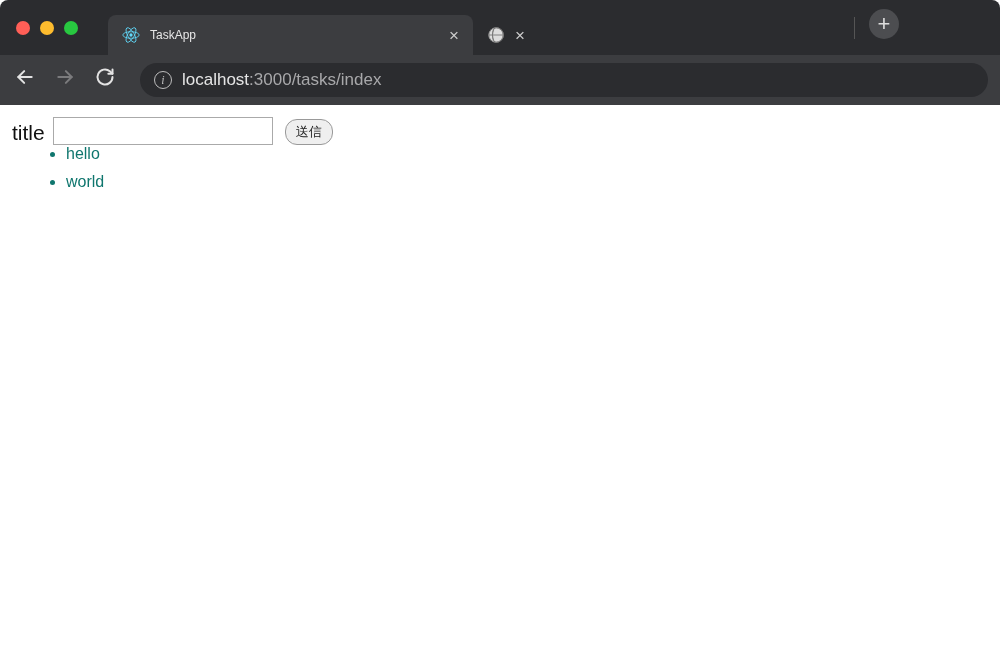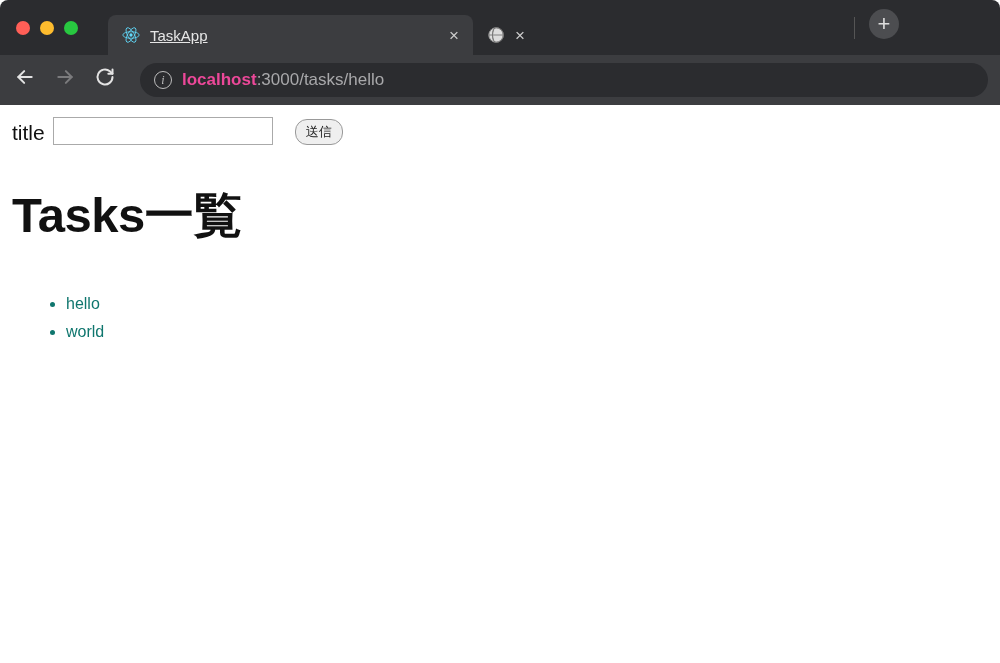--- a/index.html
+++ b/index.html
@@ -72,22 +72,21 @@
       flex-shrink: 0;
       display: flex;
       align-items: center;
       justify-content: center;
     }
     .tab-title {
       white-space: nowrap;
       overflow: hidden;
       text-overflow: ellipsis;
       flex: 1;
-      font-size: 15px;
-      text-decoration: underline;
+      font-size: 12px;
     }
     .tab-close {
       color: #ccc;
       font-size: 17px;
       line-height: 1;
       flex-shrink: 0;
       cursor: pointer;
     }
     .tab-sep {
       width: 1px;
@@ -151,22 +150,22 @@
       display: flex;
       align-items: center;
       justify-content: center;
       font-size: 12px;
       color: #bdbdbd;
       font-style: italic;
       font-family: serif;
       flex-shrink: 0;
     }
     .addr .url-host {
-      color: #ec4899;
-      font-weight: 700;
+      color: #e5e5e5;
+      font-weight: 400;
     }
     .addr .url-rest {
       color: #a8a8aa;
     }
     
     .page {
       padding: 12px 12px;
       background: #fff;
       font-family: "Helvetica Neue", Arial, sans-serif;
     }
@@ -186,21 +185,21 @@
       background: #fff;
     }
     .submit-btn {
       font-size: 13px;
       padding: 3px 10px;
       border: 1px solid #999;
       border-radius: 12px;
       background: #efefef;
       color: #222;
       cursor: pointer;
-      margin-left: 14px;
+      margin-left: 4px;
     }
     .page h1 {
       font-size: 49px;
       font-weight: 800;
       margin-top: 38px;
       margin-bottom: 46px;
       color: #111;
       letter-spacing: -0.5px;
     }
     .page ul {
@@ -271,31 +270,30 @@
   </span>
   <span class="nav-icon">
     <svg width="20" height="20" viewBox="0 0 24 24" fill="none" stroke="currentColor" stroke-width="2.4" stroke-linecap="round" stroke-linejoin="round">
         <path d="M21 12a9 9 0 1 1-3.2-6.9L21 8"></path>
         <polyline points="21 3 21 8 16 8"></polyline>
       </svg>
   </span>
   <div class="addr">
     <span class="info-icon">i</span>
     <span>
-      <span class="url-host">localhost</span><span class="url-rest">:3000/tasks/hello</span>
+      <span class="url-host">localhost</span><span class="url-rest">:3000/tasks/index</span>
     </span>
   </div>
 </div>
 
 <div class="page">
   <div class="formrow">
     <span>title</span>
     <input type="text" value="" style="">
     <button class="submit-btn">送信</button>
   </div>
 
-  <h1>Tasks一覧</h1>
 
   <ul>
     <li>hello</li>
     <li>world</li>
   </ul>
 </div>
 
 </body></html>

